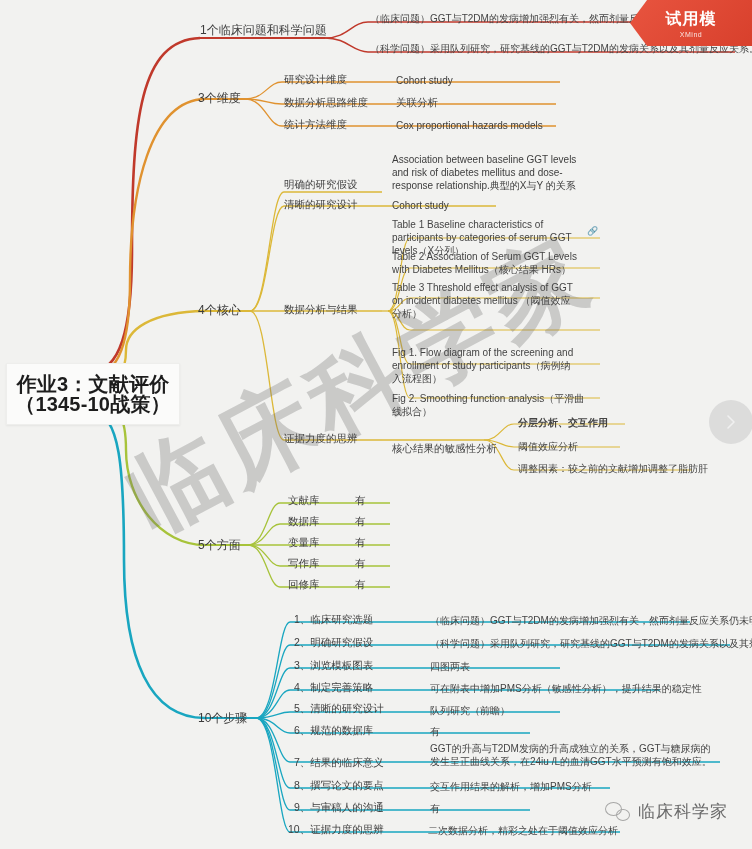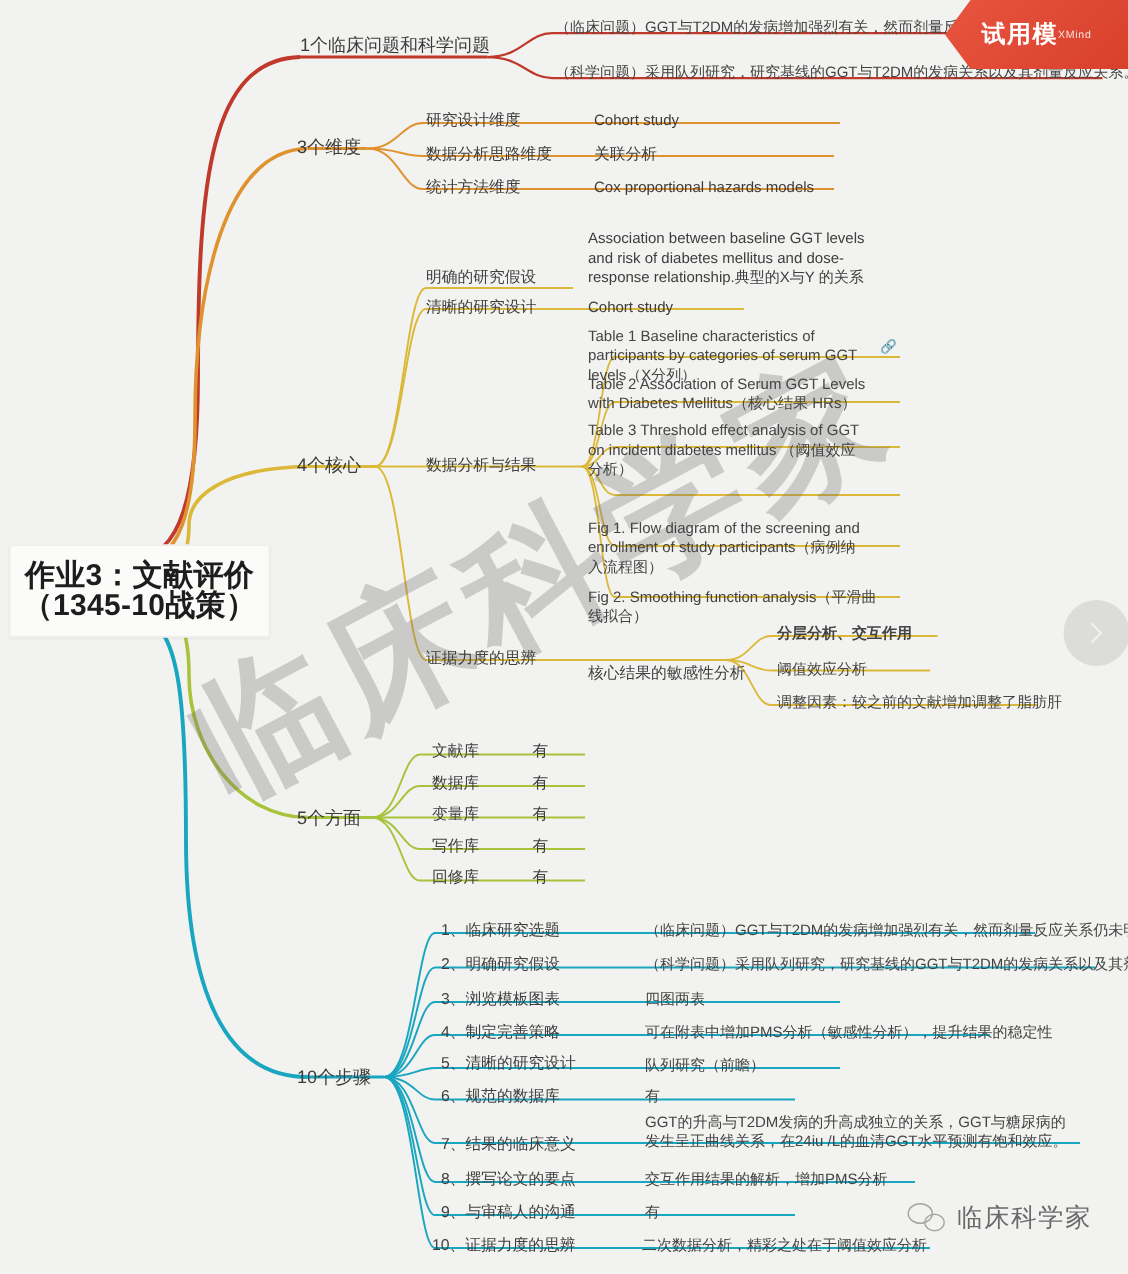--- a/index.html
+++ b/index.html
@@ -31,21 +31,21 @@
   .leaf{font-size:10px;color:#444;line-height:13px;}
   .val{font-size:10.5px;color:#3f3f3f;}
   .en{font-size:10px;line-height:13px;color:#3d3d3d;}
 
   
   #ribbon{
     position:absolute;right:0;top:0;width:122px;height:46px;
     background:linear-gradient(135deg,#e8543f 0%,#d8402c 100%);
     color:#fff;border-radius:0 0 0 0;
     clip-path:polygon(14% 0,100% 0,100% 100%,14% 100%,0 50%);
-    display:flex;align-items:center;justify-content:center;
+    display:flex;flex-direction:column;align-items:center;justify-content:center;
   }
   #ribbon .t1{font-size:16px;font-weight:bold;letter-spacing:1px;}
   #ribbon .t2{font-size:7px;opacity:.85;letter-spacing:.5px;margin-top:1px;}
 
   
   #nav-next{
     position:absolute;left:709px;top:400px;width:44px;height:44px;
     border-radius:50%;background:#d5d5d5;opacity:.75;
     display:flex;align-items:center;justify-content:center;
   }

